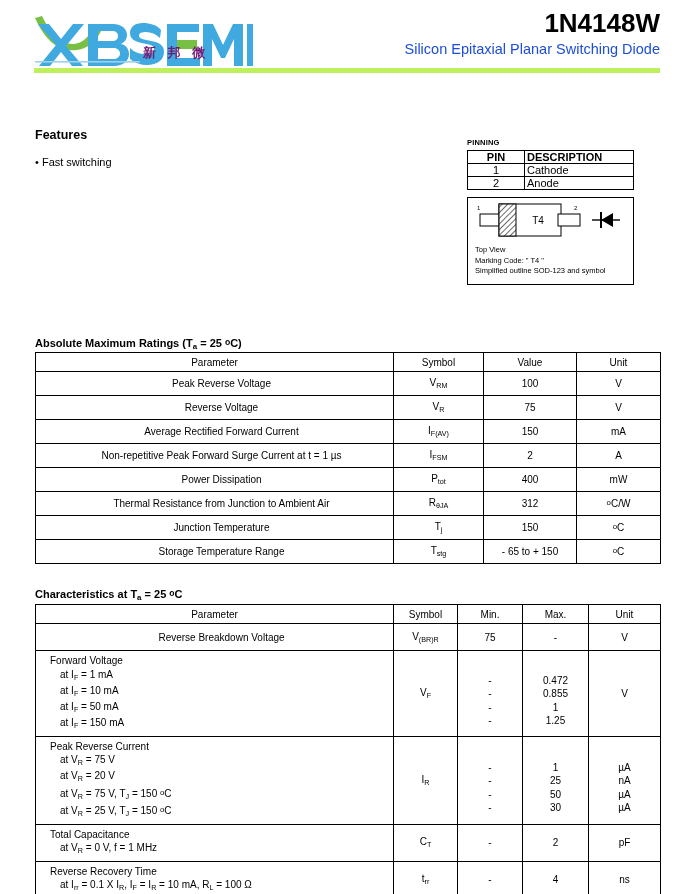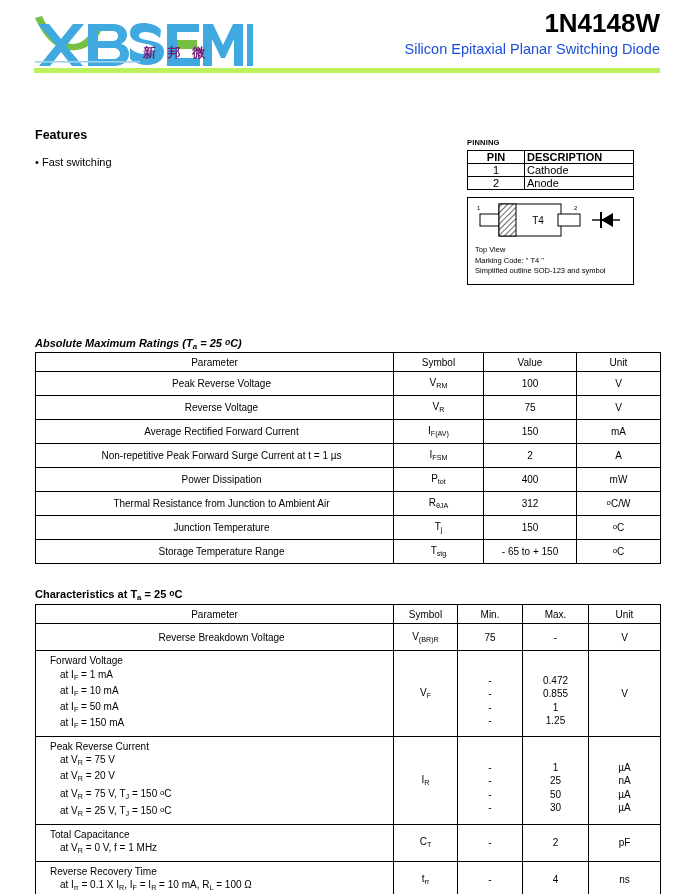--- a/index.html
+++ b/index.html
@@ -136,21 +136,20 @@
 
   
   .section-heading {
     font-size: 11px;
     font-weight: bold;
   }
   .sh-abs {
     position: absolute;
     left: 35px;
     top: 337px;
-    font-style: italic;
   }
   .sh-char {
     position: absolute;
     left: 35px;
     top: 588px;
   }
   sub { font-size: 0.72em; vertical-align: -0.25em; }
   .deg { font-size: 0.78em; vertical-align: 0.28em; }
 
   

